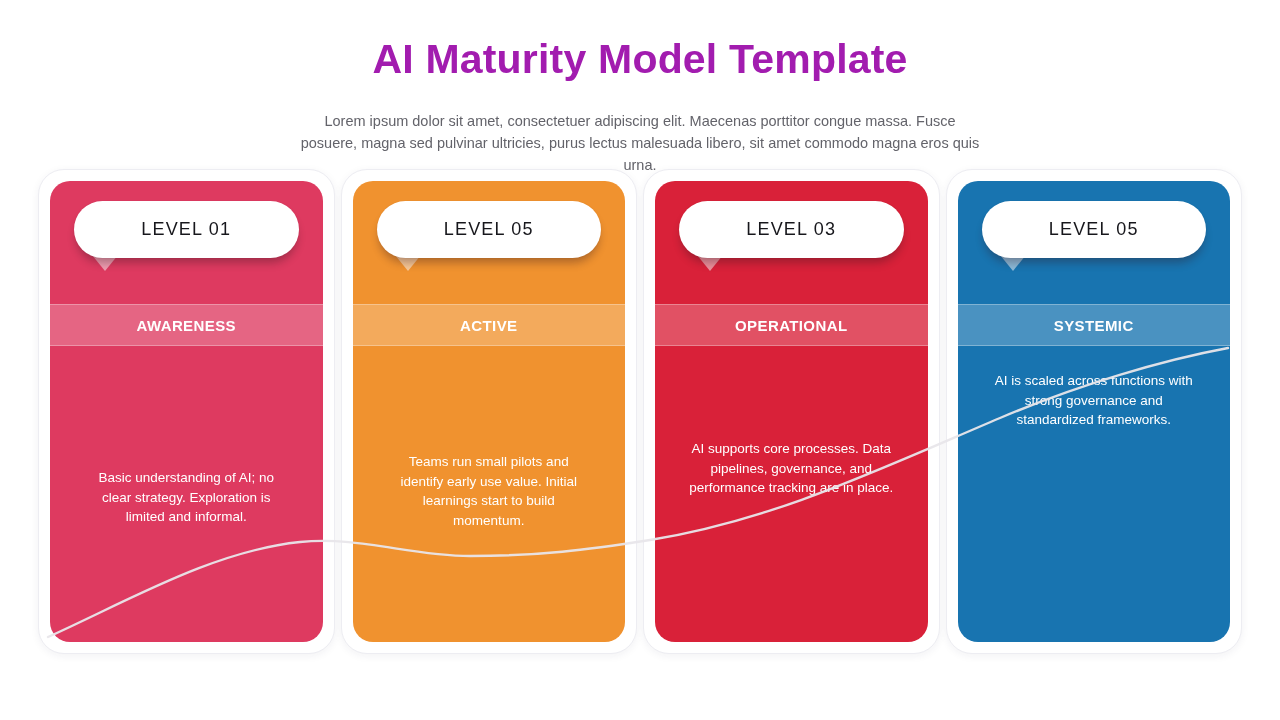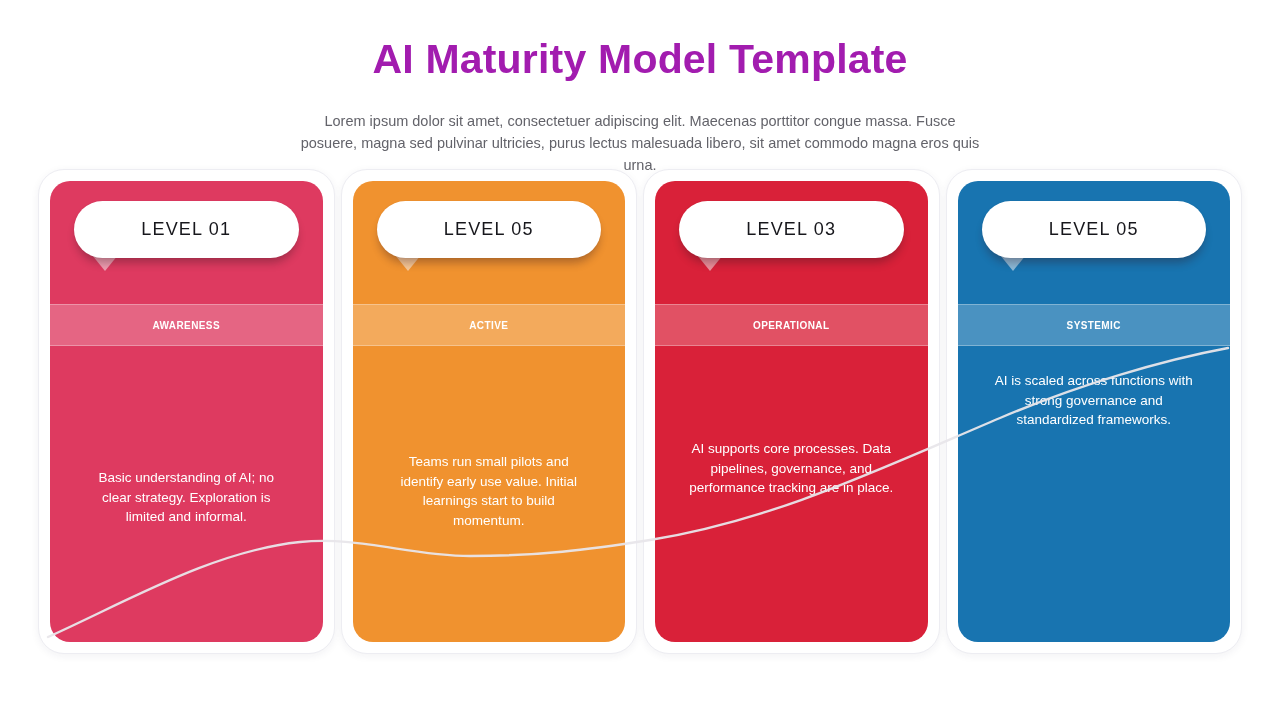--- a/index.html
+++ b/index.html
@@ -77,21 +77,21 @@
 
   
   .band {
     position: absolute;
     left: 0; right: 0; top: 123px;
     height: 42px;
     background: rgba(255,255,255,0.22);
     border-top: 1px solid rgba(255,255,255,0.3);
     border-bottom: 1px solid rgba(255,255,255,0.3);
     display: flex; align-items: center; justify-content: center;
-    font-size: 10px;
+    font-size: 15px;
     font-weight: bold;
     letter-spacing: 0.4px;
     color: #ffffff;
   }
 
   
   .desc {
     position: absolute;
     left: 50%;
     transform: translateX(-50%);

